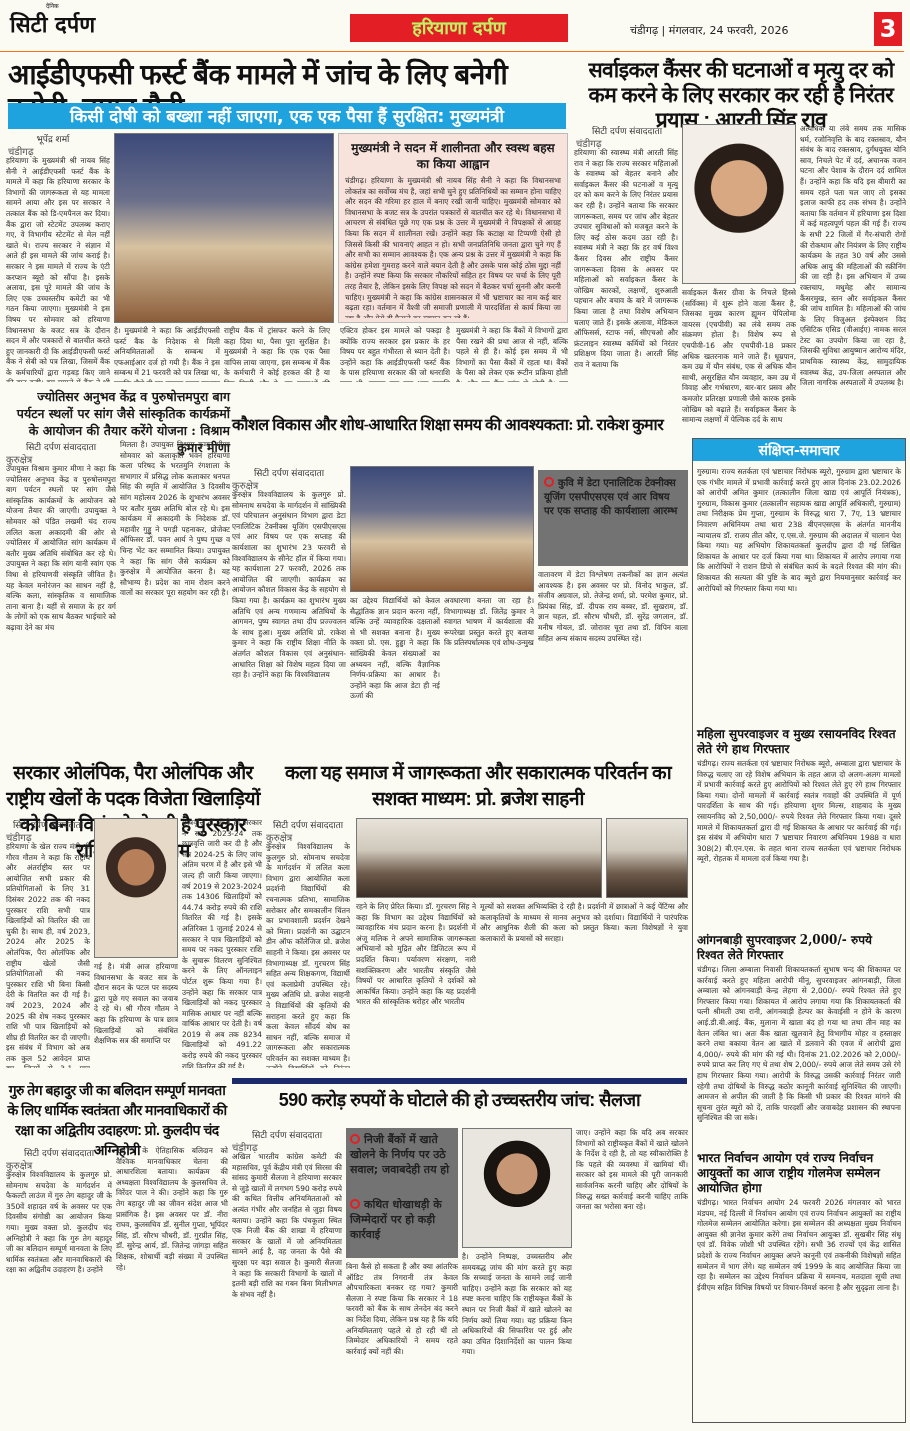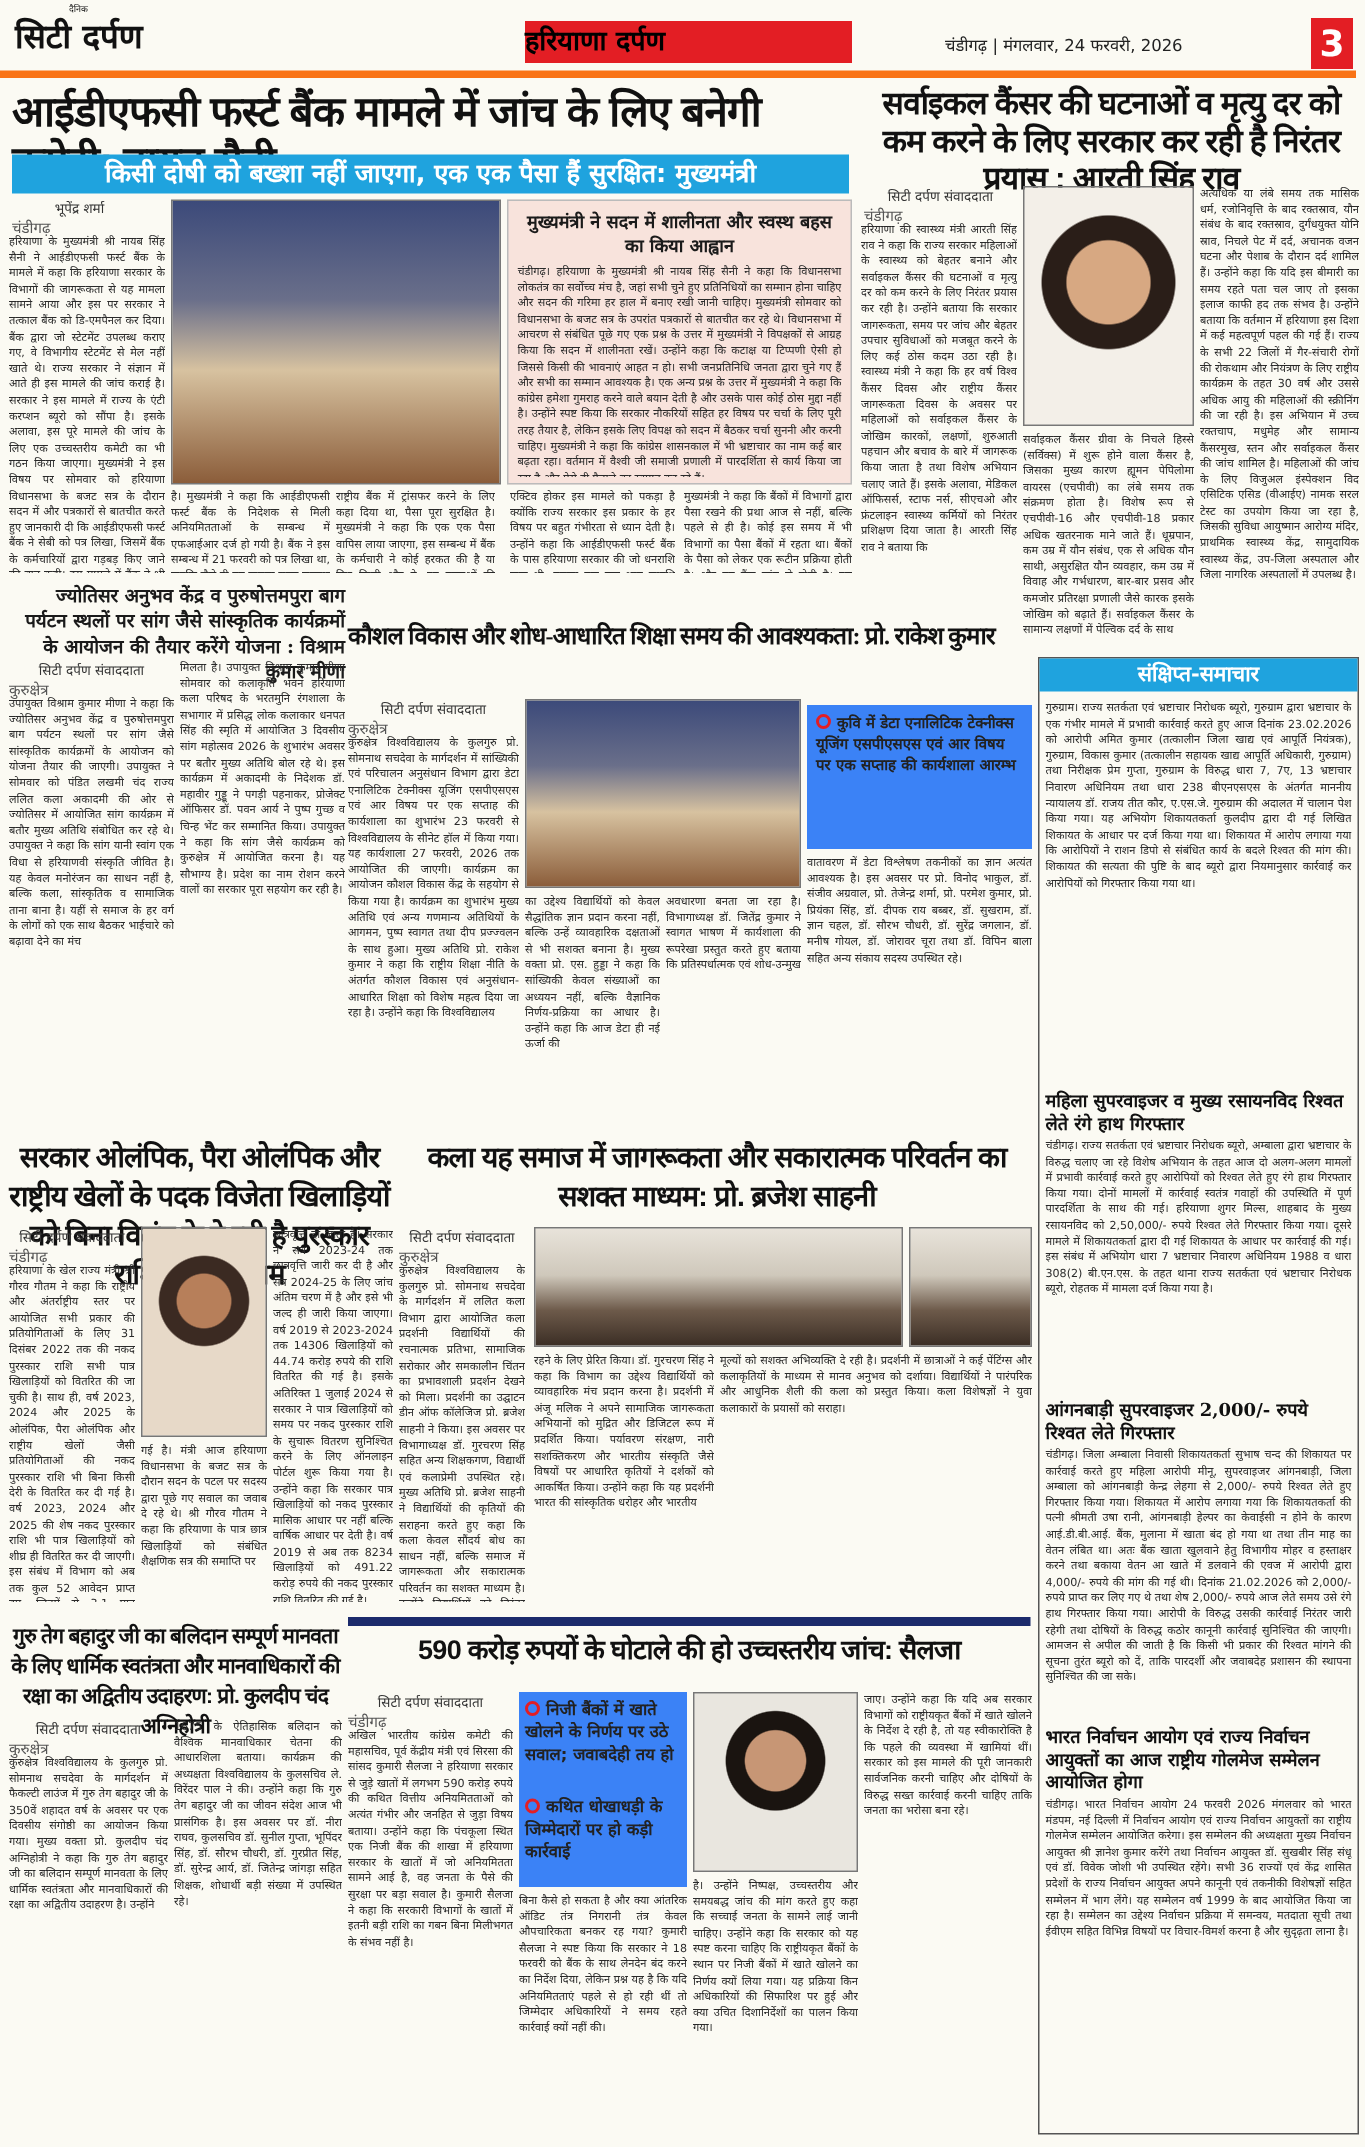--- a/index.html
+++ b/index.html
@@ -1,38 +1,38 @@
 <!DOCTYPE html>
 <html><head>
 <meta charset="utf-8">
 <style>
 *{box-sizing:border-box;margin:0;padding:0}
 body{width:910px;height:1431px;background:#fbfaf3;font-family:"DejaVu Sans",sans-serif;color:#1a1a1a;position:relative;overflow:hidden}
 .abs{position:absolute}
-.masthead{left:0;top:0;width:904px;height:52px;border-bottom:5px solid #f97316}
+.masthead{left:0;top:0;width:904px;height:52px;border-bottom:1px solid #f97316}
 .logo{left:10px;top:8px;font-size:22px;font-weight:bold;color:#111;font-family:"DejaVu Serif",serif}
 .logo small{position:absolute;left:36px;top:-6px;font-size:6px;font-weight:normal}
-.section-banner{left:350px;top:14px;width:218px;height:28px;background:#e31e24;color:#000000;font-size:18px;font-weight:bold;line-height:28px}
+.section-banner{left:350px;top:14px;width:218px;height:28px;background:#e31e24;color:#bef264;font-size:18px;font-weight:bold;text-align:center;line-height:28px}
 .dateline{left:630px;top:22px;font-size:11px;color:#222}
 .pageno{left:874px;top:12px;width:28px;height:34px;background:#e31e24;color:#fff;font-size:24px;font-weight:bold;text-align:center;line-height:34px}
 .headline{font-weight:bold;color:#111;line-height:1.18;letter-spacing:-0.5px}
 .h-main{left:8px;top:58px;width:560px;font-size:28px;font-family:"Liberation Sans",sans-serif}
 .sub-banner{left:8px;top:103px;width:558px;height:26px;background:#1fa3de;color:#fff;font-size:17px;font-weight:bold;text-align:center;line-height:26px}
 .h-right{left:576px;top:58px;width:330px;font-size:21px;text-align:center;font-family:"Liberation Sans",sans-serif}
 .byline{font-size:9px;text-align:center;color:#333}
 .place{font-size:10px;text-align:left;color:#555}
 .col{font-size:7.4px;line-height:10.6px;color:#2a2a2a;text-align:justify;overflow:hidden}
 .photo{background:linear-gradient(135deg,#8a7a6a,#c9b49a 40%,#5d4c3e);border:1px solid #777}
 .photo.stage{background:linear-gradient(180deg,#3c4a7a 0%,#6a6f8a 35%,#d7c2a0 60%,#8b5d3a 100%)}
 .photo.group{background:linear-gradient(180deg,#e8e3da 0%,#cfc8bb 40%,#6d5a4a 70%,#3b2e25 100%)}
 .photo.portrait{background:radial-gradient(circle at 50% 40%,#d7a882 0 25%,#2a1e18 26% 40%,#f3efe8 41%)}
 .photo.portrait2{background:radial-gradient(circle at 50% 38%,#c79675 0 22%,#1a1410 23% 36%,#e9e6df 37%)}
 .photo.speaker{background:radial-gradient(circle at 50% 35%,#b77f5a 0 18%,#3b2a22 19% 30%,#e7d9c8 31%)}
 .boxed-pink{background:#f8e3dc;border:1px solid #bbb}
-.boxed-cream{background:#3b82f6}
+.boxed-cream{background:#737373}
 .bullet{font-size:11px;font-weight:bold;color:#222;line-height:15px}
 .bullet .ring{display:inline-block;width:10px;height:10px;border:2px solid #e31e24;border-radius:50%;margin-right:4px;vertical-align:-1px}
 .side-box{left:692px;top:438px;width:214px;height:985px;border:1px solid #555;background:#fbfaf3}
 .side-banner{left:0;top:0;width:212px;height:22px;background:#1fa3de;color:#fff;font-size:14px;font-weight:bold;text-align:center;line-height:22px}
 .side-h{font-size:12px;font-weight:bold;line-height:15px;color:#111;font-family:"DejaVu Serif",serif}
 .navy-bar{left:232px;top:1078px;width:455px;height:6px;background:#1b2a6b}
 </style>
 </head>
 <body>
 

